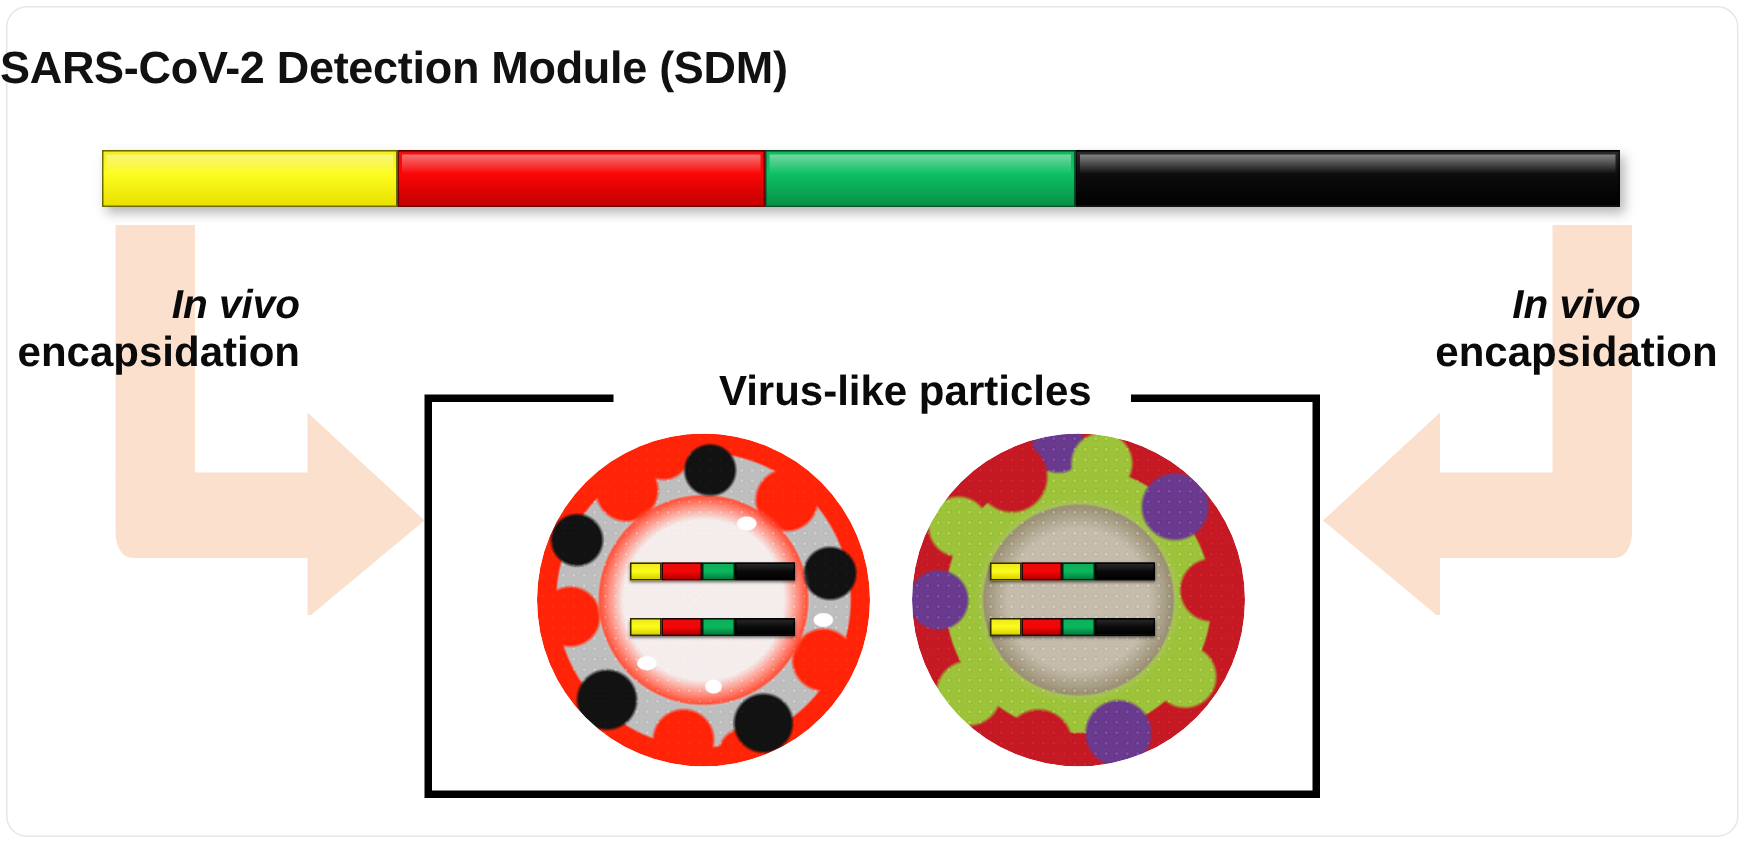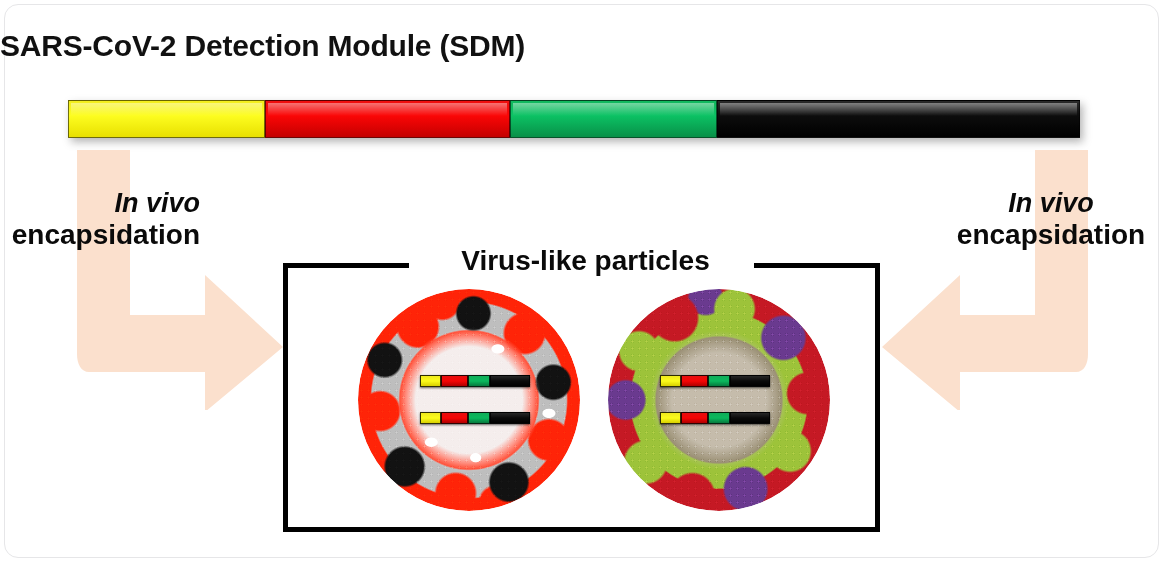--- a/index.html
+++ b/index.html
@@ -115,21 +115,21 @@
     
     position: absolute;
     left: 409px;
     top: 258px;
     width: 345px;
     height: 14px;
     background: #ffffff;
   }
   .vlp-title {
     position: absolute;
-    left: 413px;
+    left: 431px;
     top: 245px;
     width: 345px;
     text-align: center;
     font-size: 28px;
     font-weight: bold;
     color: #0a0a0a;
     white-space: nowrap;
   }
 
   

